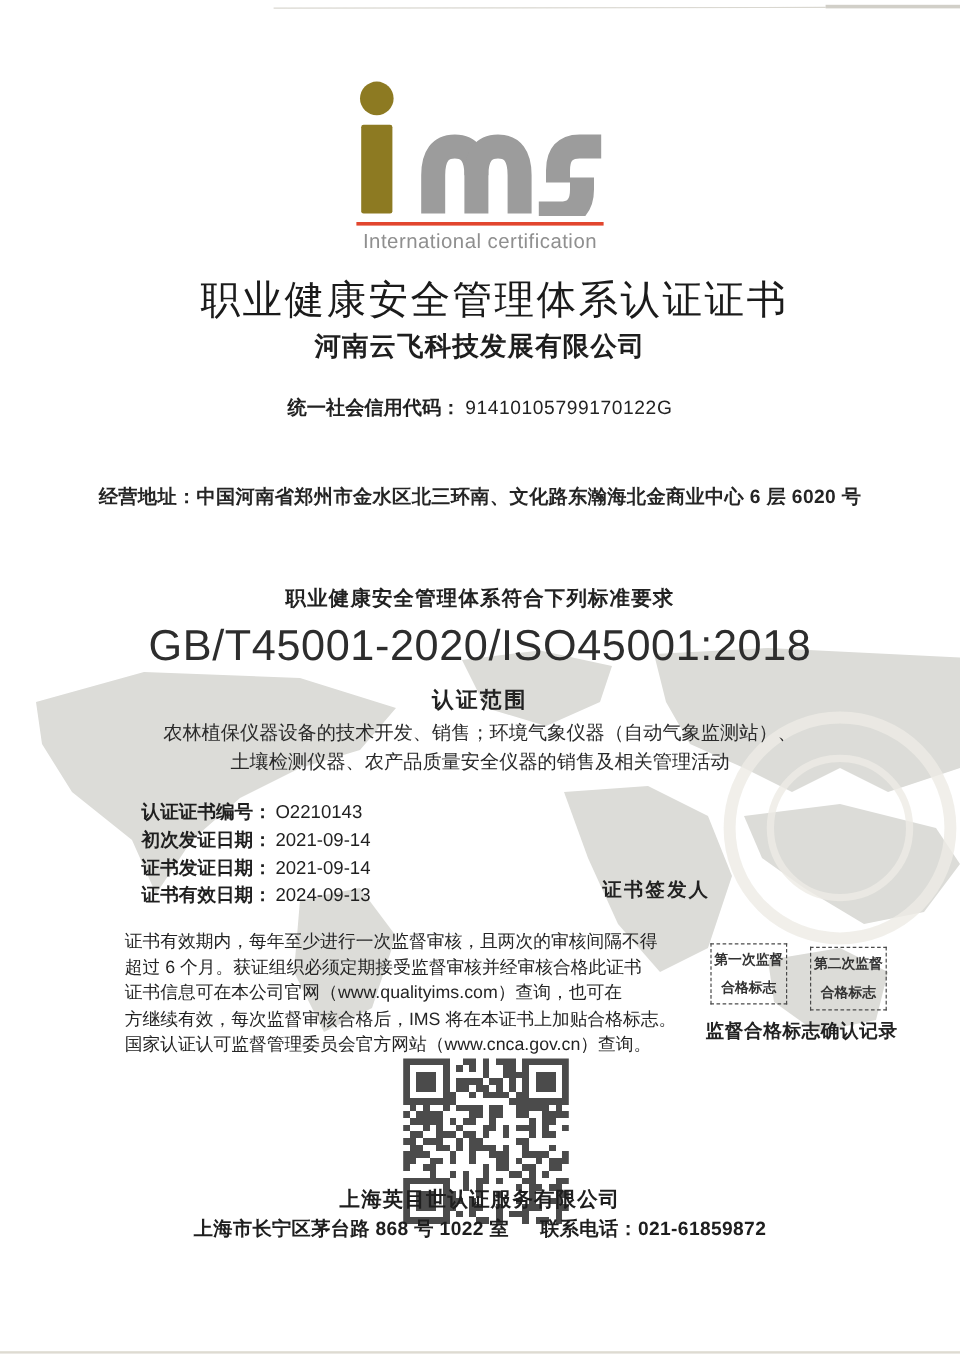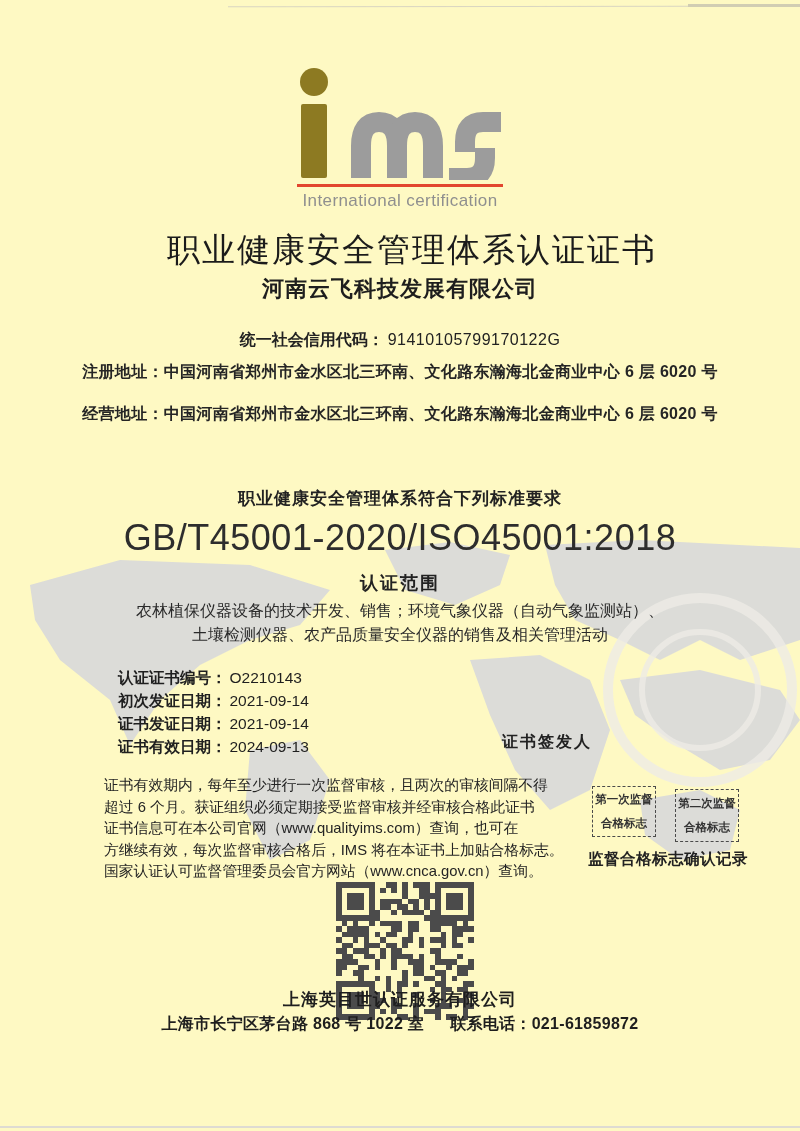--- a/index.html
+++ b/index.html
@@ -1,18 +1,18 @@
 <!DOCTYPE html>
 <html><head>
 <meta charset="utf-8">
 <style>
   html,body{margin:0;padding:0;background:#888;}
   .page{
     position:relative;width:800px;height:1131px;margin:0 auto;
-    background:#fef9c3;overflow:hidden;
+    background:#ffffff;overflow:hidden;
     font-family:"Liberation Sans","DejaVu Sans",sans-serif;color:#222;
   }
   .abs{position:absolute;}
   .centered{left:0;width:800px;text-align:center;}
   
   .edge-top{top:6px;left:228px;width:460px;height:1px;background:#ccc9c0;opacity:.75;transform:rotate(-.08deg);}
   .edge-top2{top:4px;left:688px;width:112px;height:3px;background:#b9b5aa;opacity:.65;}
   .edge-bottom{bottom:3px;left:0;width:800px;height:2px;background:#dedbd2;}
   
   .map{top:470px;left:0;}
@@ -96,23 +96,20 @@
     <div class="logo-sub">International certification</div>
   </div>
 
   <h1 class="abs centered title">职业健康安全管理体系认证证书</h1>
   <div class="abs centered company">河南云飞科技发展有限公司</div>
 
   <div class="abs centered credit">
     <span class="lab">统一社会信用代码：</span><span class="val">91410105799170122G</span>
   </div>
 
-  <div class="abs centered addr addr1">
-    <span class="lab">注册地址：</span><span>中国河南省郑州市金水区北三环南、文化路东瀚海北金商业中心 6 层 6020 号</span>
-  </div>
   <div class="abs centered addr addr2">
     <span class="lab">经营地址：</span><span>中国河南省郑州市金水区北三环南、文化路东瀚海北金商业中心 6 层 6020 号</span>
   </div>
 
   <div class="abs centered std-intro">职业健康安全管理体系符合下列标准要求</div>
   <div class="abs centered std-code">GB/T45001-2020/ISO45001:2018</div>
 
   <div class="abs centered scope-head">认证范围</div>
   <div class="abs centered scope-line scope1">农林植保仪器设备的技术开发、销售；环境气象仪器（自动气象监测站）、</div>
   <div class="abs centered scope-line scope2">土壤检测仪器、农产品质量安全仪器的销售及相关管理活动</div>

